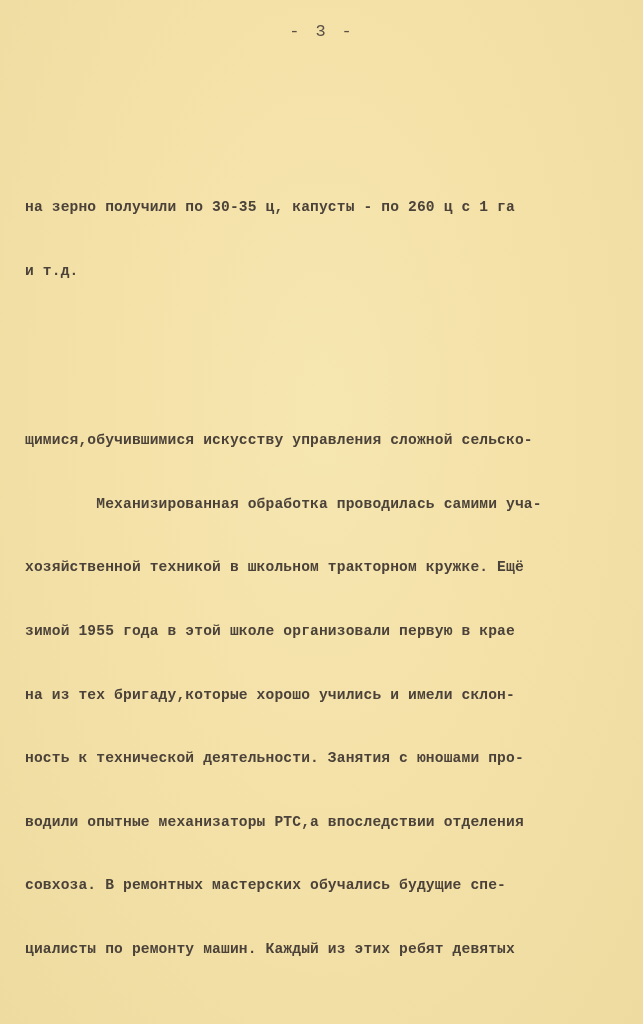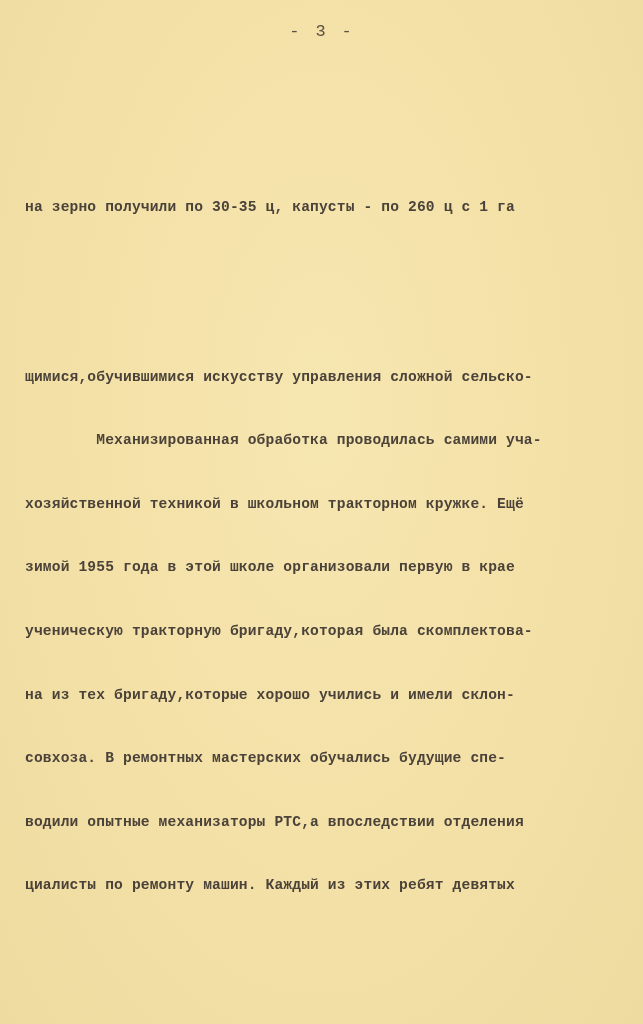--- a/index.html
+++ b/index.html
@@ -58,31 +58,32 @@
 <div class="page">
 
   <div class="page-number">
     <span class="dash">-</span><span>3</span><span class="dash">-</span>
   </div>
 
   <div class="body-text">
 
     <div>
       <span class="line">на зерно получили по 30-35 ц, капусты - по 260 ц с 1 га</span>
+      <span class="line">и т.д.</span>
     </div>
 
     <div>
       <span class="line">щимися,обучившимися искусству управления сложной сельско-</span>
       <span class="line">        Механизированная обработка проводилась самими уча-</span>
       <span class="line">хозяйственной техникой в школьном тракторном кружке. Ещё</span>
       <span class="line">зимой 1955 года в этой школе организовали первую в крае</span>
-      <span class="line">ученическую тракторную бригаду,которая была скомплектова-</span>
       <span class="line">на из тех бригаду,которые хорошо учились и имели склон-</span>
+      <span class="line">ность к технической деятельности. Занятия с юношами про-</span>
+      <span class="line">водили опытные механизаторы РТС,а впоследствии отделения</span>
       <span class="line">совхоза. В ремонтных мастерских обучались будущие спе-</span>
-      <span class="line">водили опытные механизаторы РТС,а впоследствии отделения</span>
       <span class="line">циалисты по ремонту машин. Каждый из этих ребят девятых</span>
       
       
       
       
     </div>
 
     
 
     

